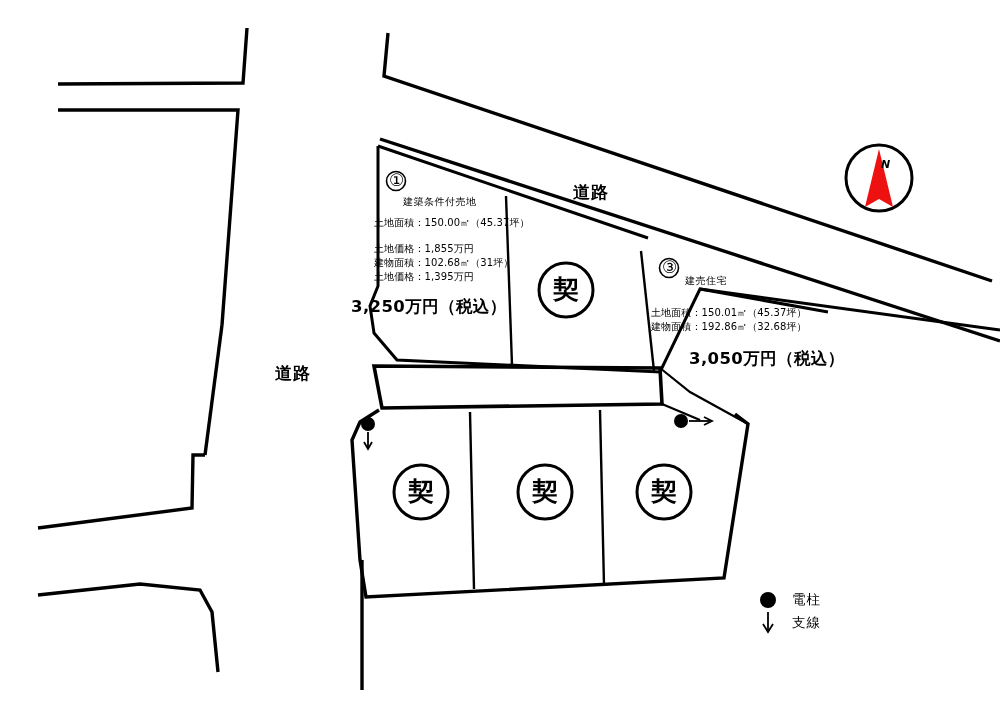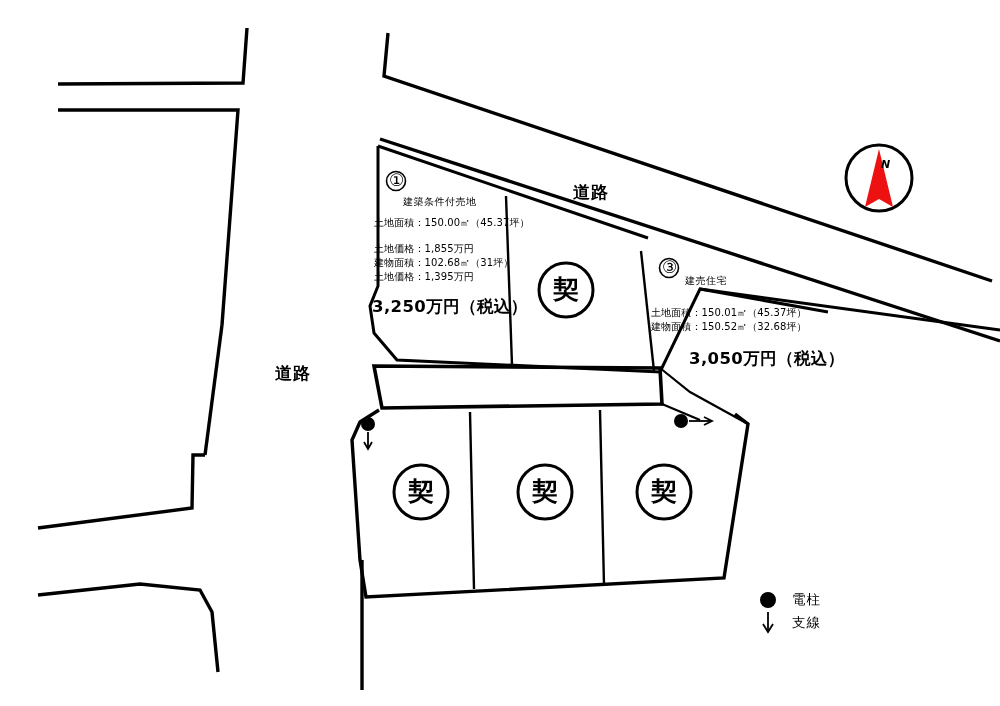--- a/index.html
+++ b/index.html
@@ -145,26 +145,26 @@
   <div class="map-label road-label" style="left:573px; top:172px;">道路</div>
 
   <div class="map-label road-label" style="left:275px; top:353px;">道路</div>
 
   <div class="map-label lot-number" style="left:389px; top:172px;">①</div>
   <div class="map-label lot-type" style="left:403px; top:197px;">建築条件付売地</div>
   <div class="map-label lot-detail" style="left:374px; top:216px;">土地面積：150.00㎡（45.37坪）</div>
   <div class="map-label lot-detail" style="left:374px; top:242px;">土地価格：1,855万円</div>
   <div class="map-label lot-detail" style="left:374px; top:256px;">建物面積：102.68㎡（31坪）</div>
   <div class="map-label lot-detail" style="left:374px; top:270px;">土地価格：1,395万円</div>
-  <div class="map-label lot-price" style="left:372px; top:299px;">3,250万円（税込）</div>
+  <div class="map-label lot-price" style="left:351px; top:299px;">3,250万円（税込）</div>
 
   <div class="map-label lot-number" style="left:662px; top:259px;">③</div>
   <div class="map-label lot-type" style="left:685px; top:276px;">建売住宅</div>
   <div class="map-label lot-detail" style="left:651px; top:306px;">土地面積：150.01㎡（45.37坪）</div>
-  <div class="map-label lot-detail" style="left:651px; top:320px;">建物面積：150.52㎡（32.68坪）</div>
+  <div class="map-label lot-detail" style="left:651px; top:320px;">建物面積：192.86㎡（32.68坪）</div>
   <div class="map-label lot-price" style="left:661px; top:351px;margin-left:28px;">3,050万円（税込）</div>
 
   <div class="map-label stamp-char" style="left:553px; top:276px;">契</div>
   <div class="map-label stamp-char" style="left:408px; top:478px;">契</div>
   <div class="map-label stamp-char" style="left:532px; top:478px;">契</div>
   <div class="map-label stamp-char" style="left:651px; top:478px;">契</div>
 
   <div class="map-label legend-text" style="left:792px; top:593px;">電柱</div>
   <div class="map-label legend-text" style="left:792px; top:616px;">支線</div>
 

